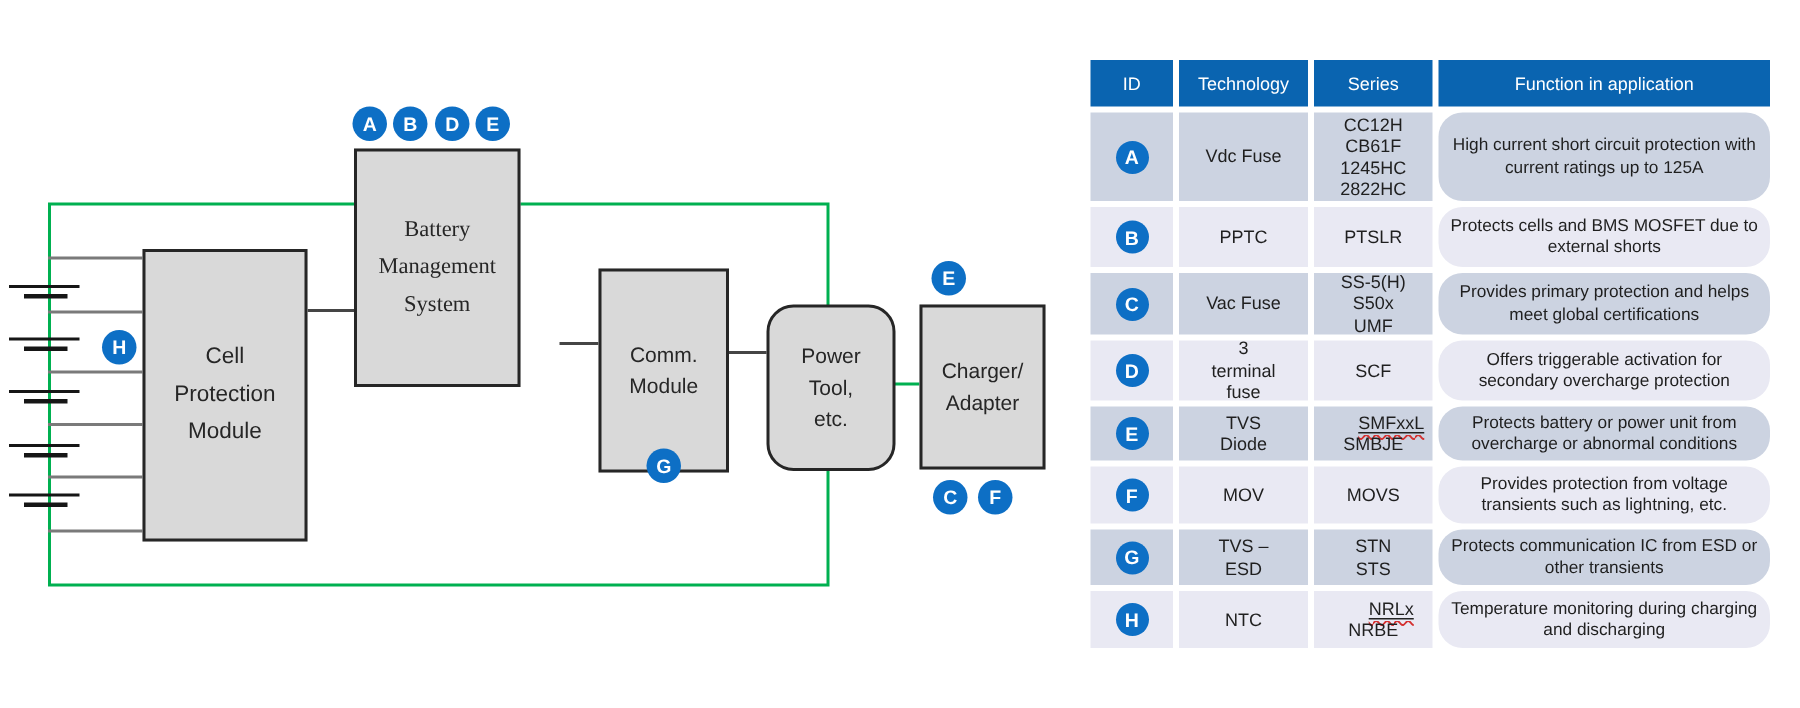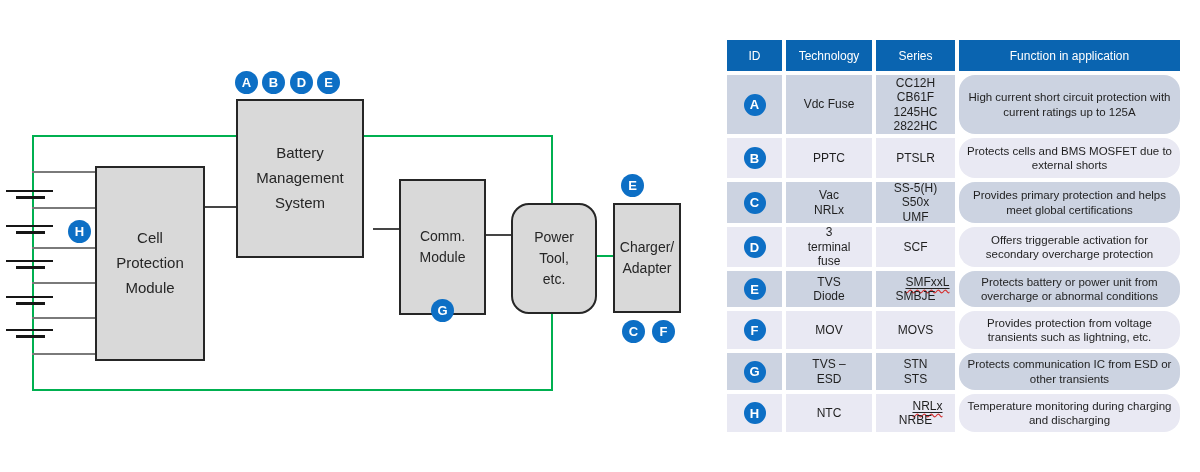--- a/index.html
+++ b/index.html
@@ -79,29 +79,29 @@
     <div class="plate-short" style="left:16px;top:335px;width:29px;"></div>
 
     <div class="wire" style="left:205px;top:206px;width:31px;"></div>
     <div class="wire" style="left:373px;top:228px;width:26px;"></div>
     <div class="wire" style="left:484px;top:234px;width:27px;"></div>
     <div class="wire green" style="left:595px;top:255px;width:18px;"></div>
 
     <div class="box big" style="left:95px;top:166px;width:110px;height:195px;">Cell
 Protection
 Module</div>
-    <div class="box big" style="left:236px;top:99px;width:128px;height:159px;">Battery
+    <div class="box big" style="left:236px;top:99px;width:111px;height:159px;font-family:Liberation Serif, serif;">Battery
 Management
 System</div>
     <div class="box small" style="left:399px;top:179px;width:87px;height:136px;">Comm.
 Module</div>
     <div class="box small" style="left:511px;top:203px;width:86px;height:111px;border-radius:18px;">Power
 Tool,
 etc.</div>
-    <div class="box small" style="left:613px;top:203px;width:68px;height:110px;">Charger/
+    <div class="box small" style="left:613px;top:203px;width:84px;height:110px;">Charger/
 Adapter</div>
 
     <div class="badge" style="left:235px;top:71px;">A</div>
     <div class="badge" style="left:262px;top:71px;">B</div>
     <div class="badge" style="left:290px;top:71px;">D</div>
     <div class="badge" style="left:317px;top:71px;">E</div>
     <div class="badge" style="left:68px;top:220px;">H</div>
     <div class="badge" style="left:431px;top:299px;">G</div>
     <div class="badge" style="left:621px;top:174px;">E</div>
     <div class="badge" style="left:622px;top:320px;">C</div>
@@ -132,21 +132,21 @@
     </div>
     <div class="cell r-light tech">PPTC</div>
     <div class="cell r-light series">
       <span>PTSLR</span>
     </div>
     <div class="cell r-light func">Protects cells and BMS MOSFET due to external shorts</div>
 
     <div class="cell r-dark">
       <span class="id-badge">C</span>
     </div>
-    <div class="cell r-dark tech">Vac NRLx</div>
+    <div class="cell r-dark tech">Vac Fuse</div>
     <div class="cell r-dark series">
       <span>SS-5(H)</span>
       <span>S50x</span>
       <span>UMF</span>
     </div>
     <div class="cell r-dark func">Provides primary protection and helps meet global certifications</div>
 
     <div class="cell r-light">
       <span class="id-badge">D</span>
     </div>

